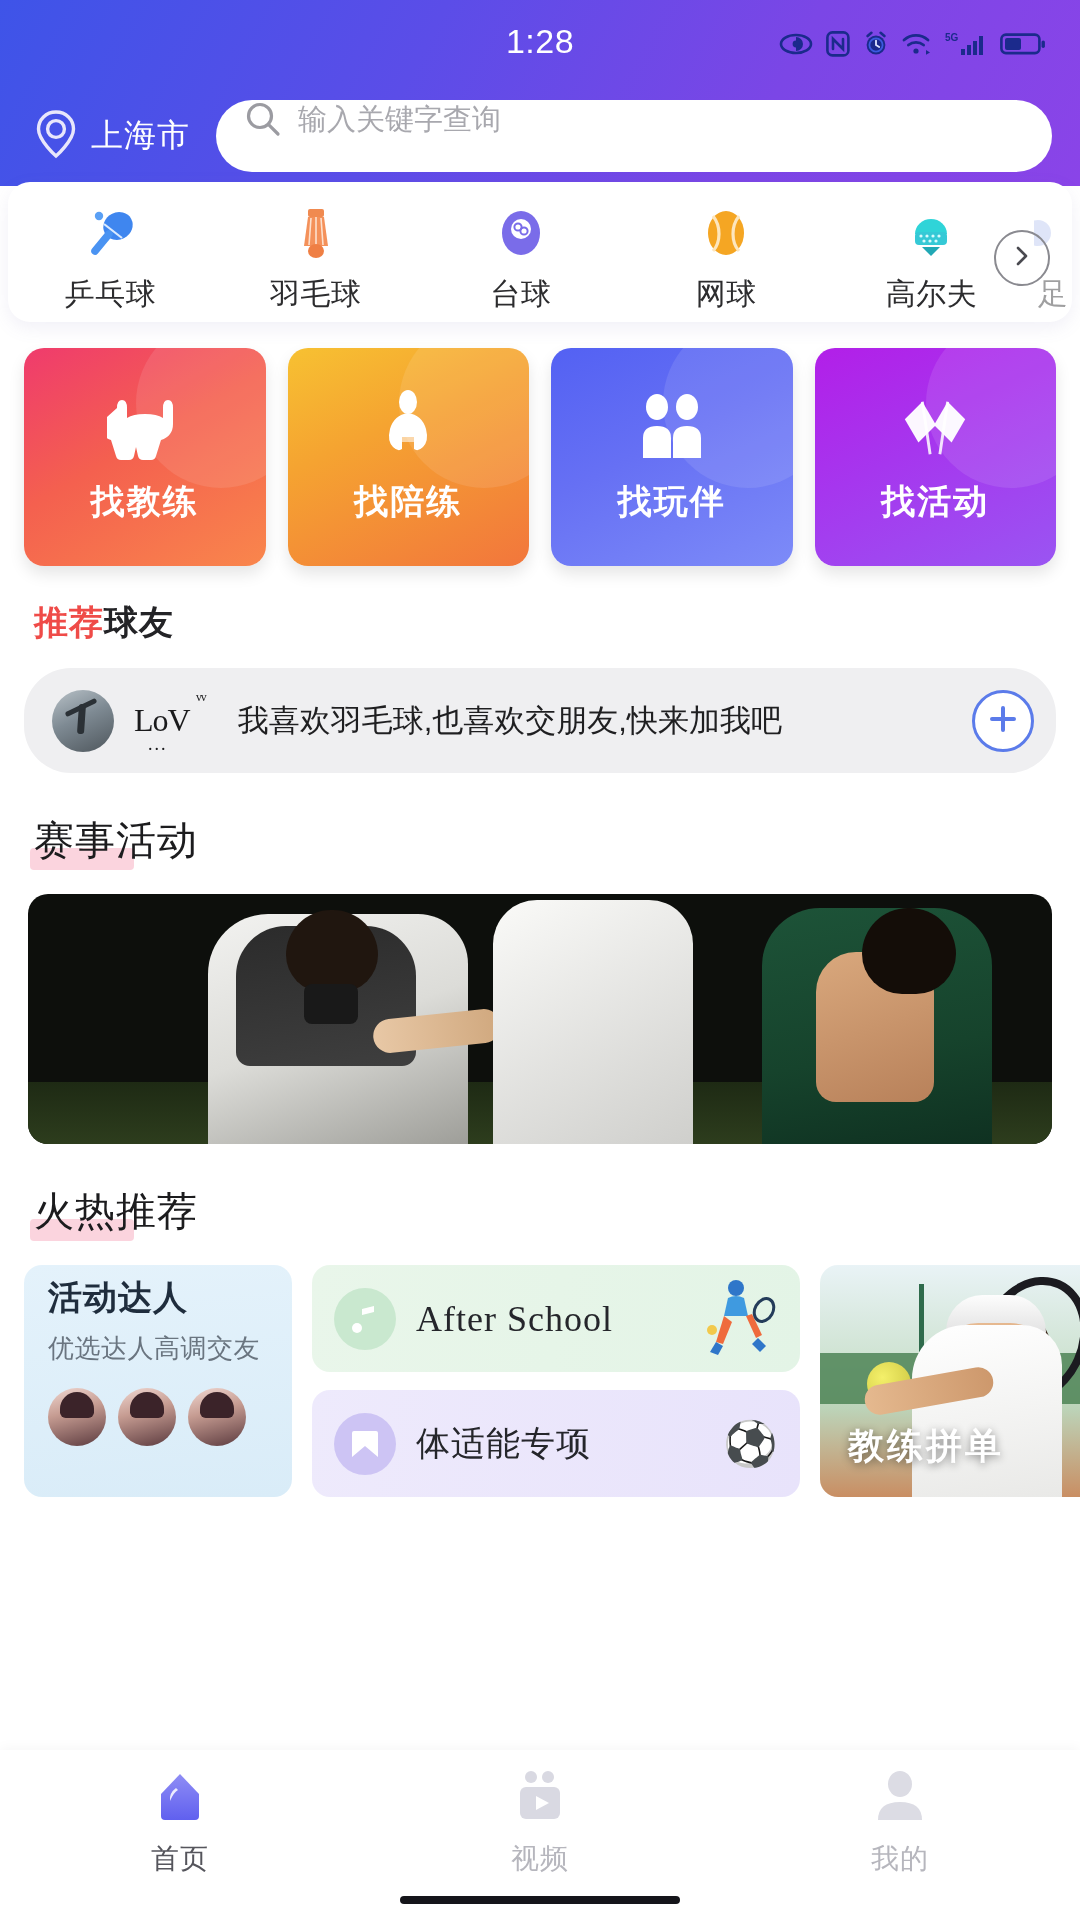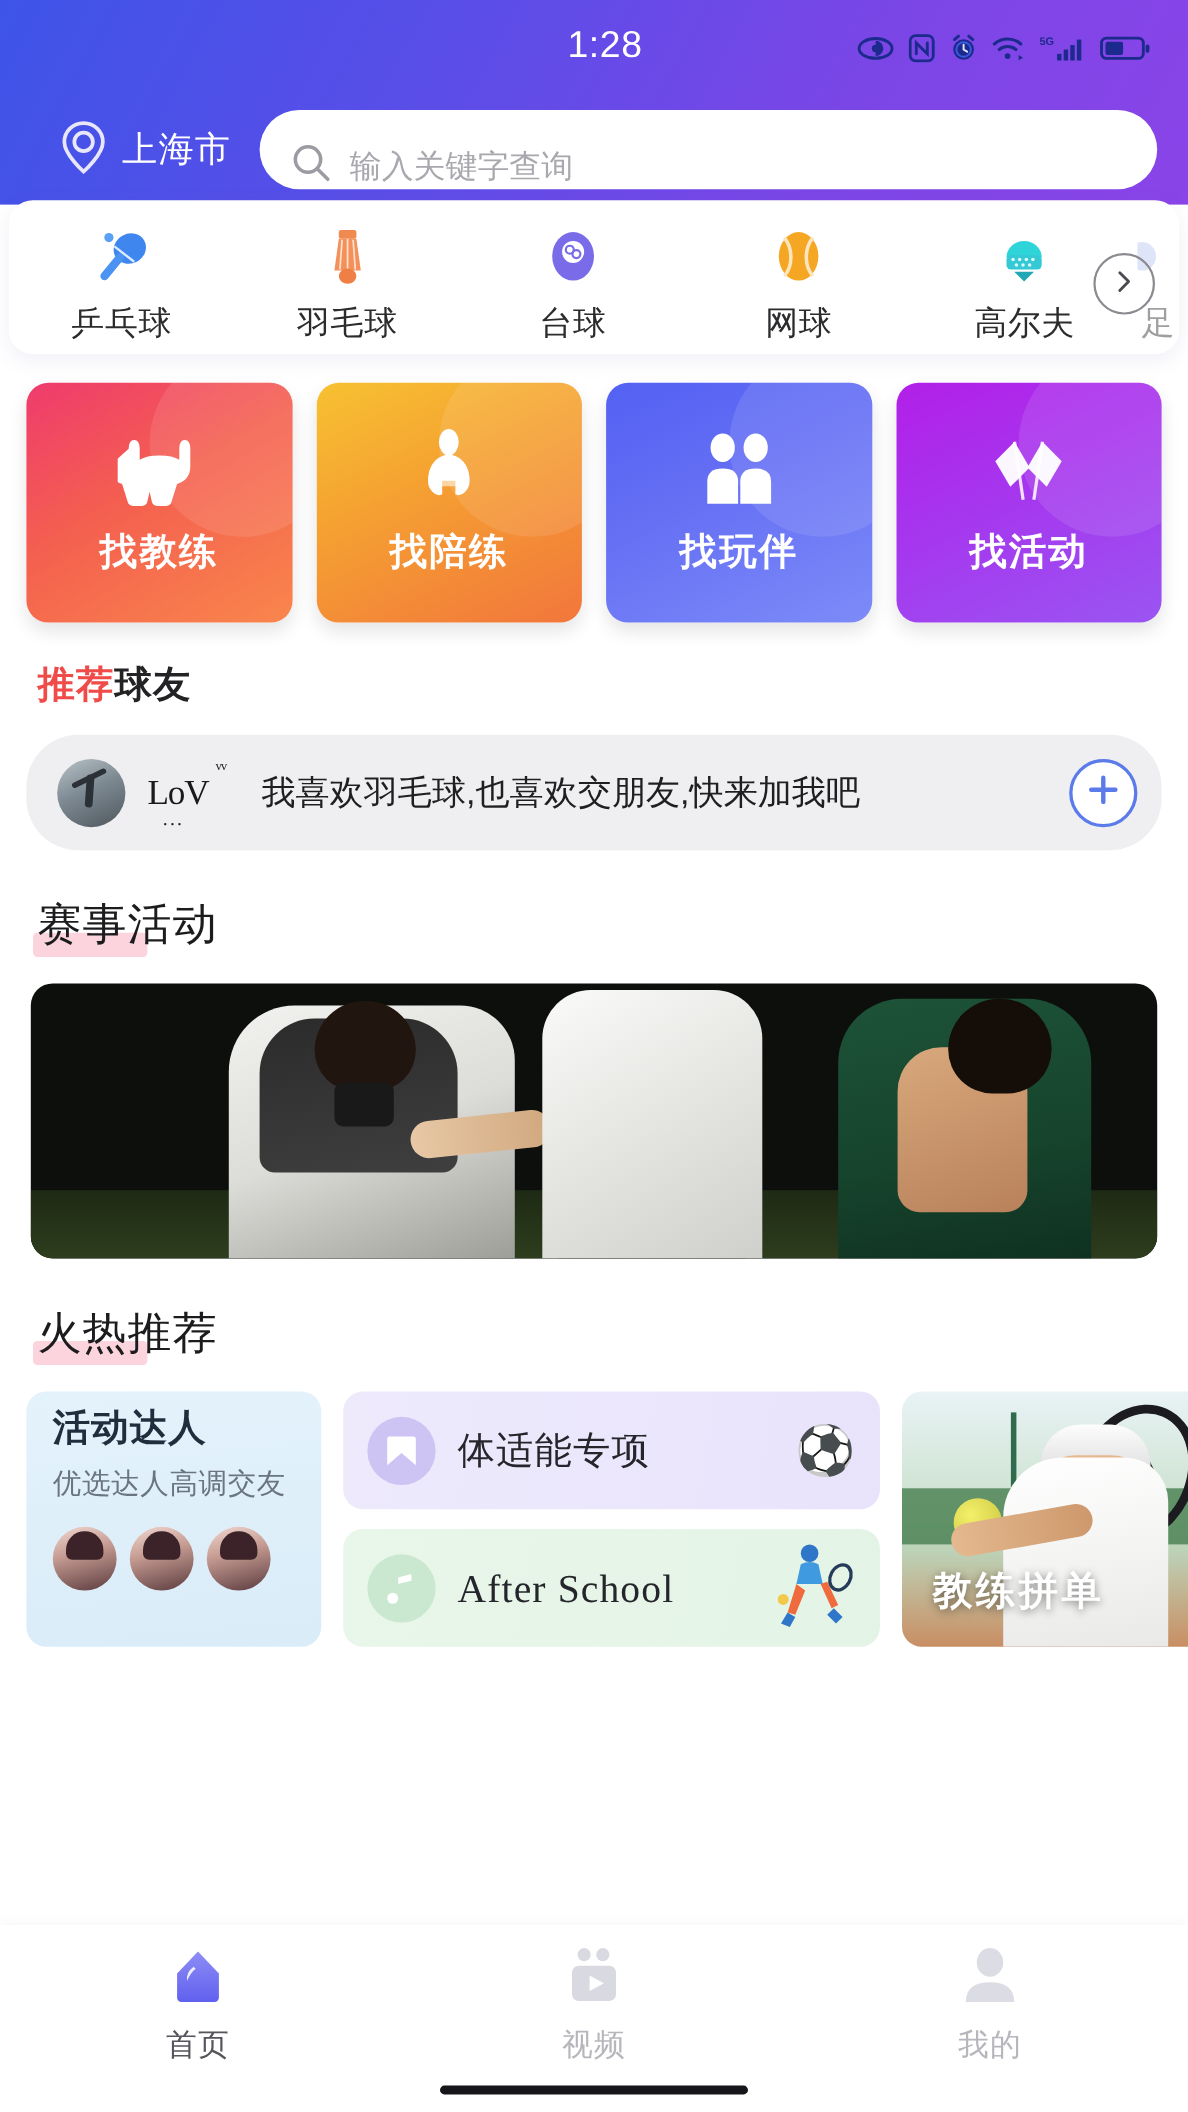--- a/index.html
+++ b/index.html
@@ -10,21 +10,20 @@
     overflow:hidden;
     position:relative;
   }
 
   
   .header {
     position:relative;
     height:186px;
     background:linear-gradient(118deg,#3e54e8 0%,#5b4de8 38%,#7b46e6 70%,#8a44e8 100%);
     overflow:hidden;
-    padding-left:20px;
   }
   .statusbar {
     height:88px;
     display:flex; align-items:center;
     padding:0 34px;
     position:relative;
   }
   .sb-time {
     position:absolute; left:0; right:0; top:22px;
     text-align:center;
@@ -40,21 +39,21 @@
   .searchrow {
     display:flex; align-items:center;
     padding:0 28px 0 34px;
     height:96px;
   }
   .loc { display:flex; align-items:center; gap:13px; flex:0 0 auto; }
   .loc-name { color:#fff; font-size:32px; letter-spacing:1px; }
   .searchbox {
     flex:1; margin-left:26px;
     height:72px; background:#fff; border-radius:36px;
-    display:flex; align-items:flex-end; gap:16px;
+    display:flex; align-items:flex-start; gap:16px;
     padding:0 28px;
   }
   .search-ph { color:#a8a8ae; font-size:29px; }
 
   
   .catcard {
     position:relative;
     margin:-4px 8px 0 8px;
     background:#fff;
     border-radius:22px;
@@ -547,50 +546,50 @@
     <div class="hl-title">活动达人</div>
     <div class="hl-sub">优选达人高调交友</div>
     <div class="hl-avs">
       <div class="hl-av"></div>
       <div class="hl-av"></div>
       <div class="hl-av"></div>
     </div>
   </div>
 
   <div class="hot-mid">
-    <div class="hm-card hm-purple">
-      <span class="hm-badge p">
-        <svg width="34" height="34" viewBox="0 0 34 34" fill="#ffffff">
-            <path d="M6 4 h22 a2 2 0 0 1 2 2 v24 l-13 -11 l-13 11 v-24 a2 2 0 0 1 2 -2 z"></path>
-          </svg>
-      </span>
-      <span class="hm-text">体适能专项</span>
-      <span class="hm-emoji">⚽</span>
-    </div>
-
     <div class="hm-card hm-green">
       <span class="hm-badge g">
         <svg width="34" height="34" viewBox="0 0 34 34" fill="#ffffff">
             <path d="M14 26 a5 5 0 1 1 -5 -5 a5 5 0 0 1 5 5 z"></path>
             <path d="M14 26 V7 l12 -3 v6 l-12 3"></path>
           </svg>
       </span>
       <span class="hm-text en">After School</span>
       <span class="hm-ill">
         <svg width="76" height="82" viewBox="0 0 76 82">
           <circle cx="34" cy="12" r="8" fill="#2f76c9"></circle>
           <path d="M26 22 q8 -4 16 0 l4 18 l-24 0 z" fill="#3f9ae0"></path>
           <path d="M22 40 l-8 26 l7 2 l9 -22 z" fill="#ef6b3d"></path>
           <path d="M44 40 l10 22 l6 -3 l-10 -21 z" fill="#ef6b3d"></path>
           <path d="M14 66 l-6 10 l8 3 l5 -9 z" fill="#2f76c9"></path>
           <path d="M56 62 l8 8 l-6 6 l-8 -8 z" fill="#2f76c9"></path>
           <ellipse cx="62" cy="34" rx="9" ry="12" transform="rotate(28 62 34)" fill="none" stroke="#243c5a" stroke-width="3"></ellipse>
           <circle cx="10" cy="54" r="5" fill="#f2c94c"></circle>
         </svg>
       </span>
+    </div>
+
+    <div class="hm-card hm-purple">
+      <span class="hm-badge p">
+        <svg width="34" height="34" viewBox="0 0 34 34" fill="#ffffff">
+            <path d="M6 4 h22 a2 2 0 0 1 2 2 v24 l-13 -11 l-13 11 v-24 a2 2 0 0 1 2 -2 z"></path>
+          </svg>
+      </span>
+      <span class="hm-text">体适能专项</span>
+      <span class="hm-emoji">⚽</span>
     </div>
   </div>
 
   <div class="hot-right">
     <div class="hr-court"></div>
     <div class="hr-line"></div>
     <div class="hr-ball"></div>
     <div class="hr-racket"></div>
     <div class="hr-hair"></div>
     <div class="hr-cap"></div>

